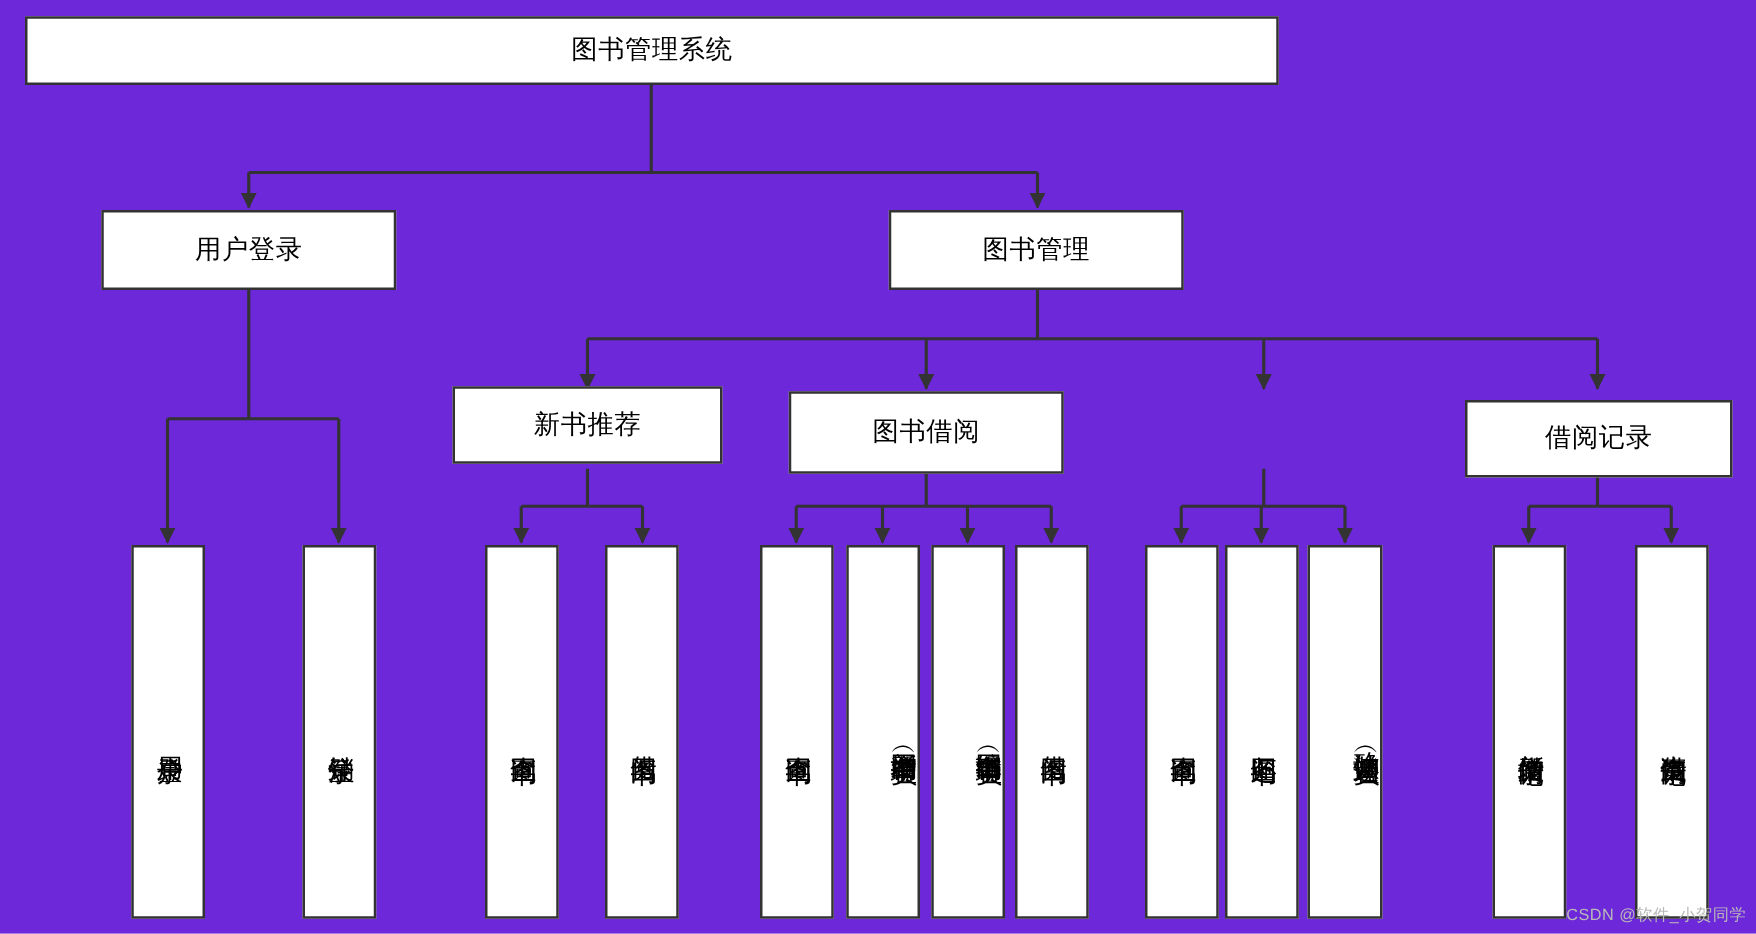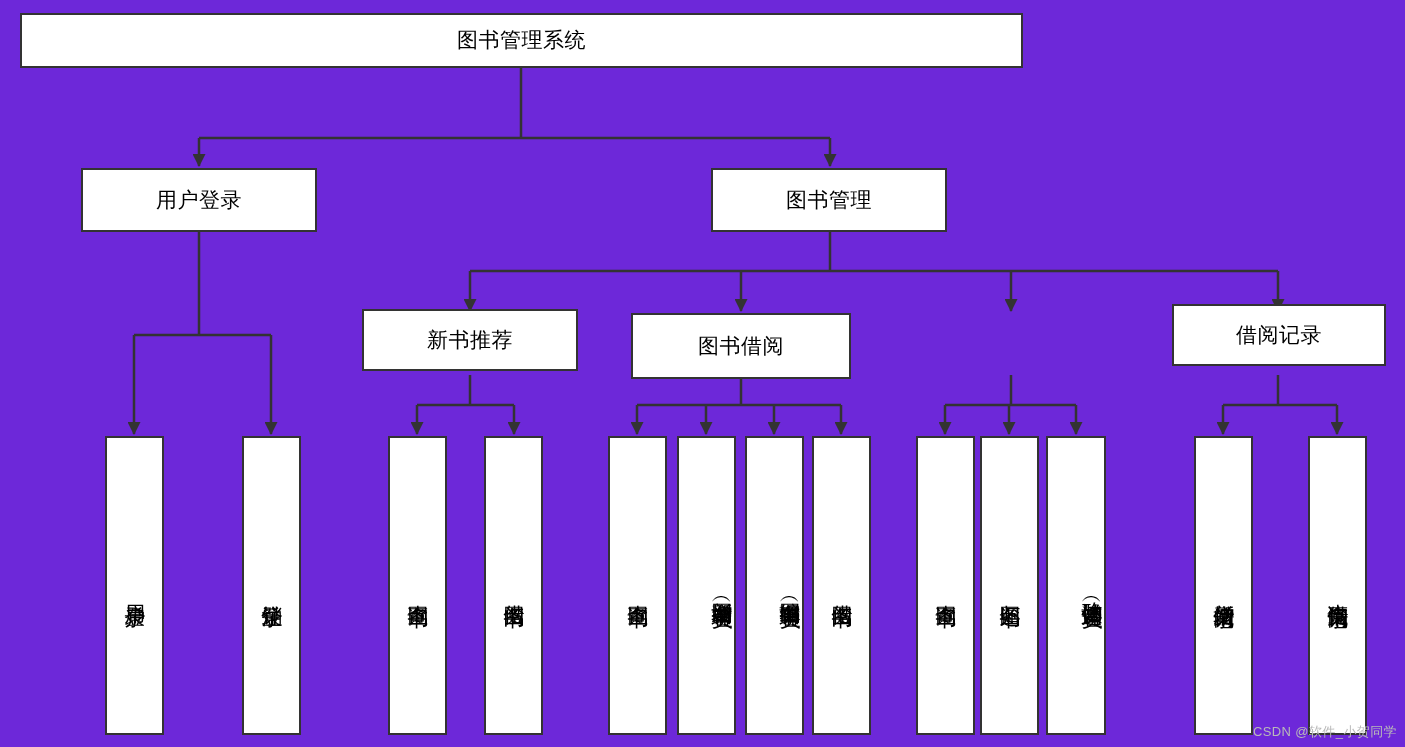--- a/index.html
+++ b/index.html
@@ -122,21 +122,21 @@
     </g>
   </svg>
 
   <div class="node horiz" style="left:20px; top:13px; width:1003px; height:55px;">图书管理系统</div>
 
   <div class="node horiz" style="left:81px; top:168px; width:236px; height:64px;">用户登录</div>
   <div class="node horiz" style="left:711px; top:168px; width:236px; height:64px;">图书管理</div>
 
   <div class="node horiz" style="left:362px; top:309px; width:216px; height:62px;">新书推荐</div>
   <div class="node horiz" style="left:631px; top:313px; width:220px; height:66px;">图书借阅</div>
-  <div class="node horiz" style="left:1172px; top:304px; width:214px; height:62px;">借阅记录</div>
+  <div class="node horiz" style="left:1172px; top:320px; width:214px; height:62px;">借阅记录</div>
 
   <div class="node vert centered" style="left:105px; top:436px; width:59px; height:299px;">用户登录</div>
   <div class="node vert centered" style="left:242px; top:436px; width:59px; height:299px;">注销登录</div>
 
   <div class="node vert centered" style="left:388px; top:436px; width:59px; height:299px;">查询图书</div>
   <div class="node vert centered" style="left:484px; top:436px; width:59px; height:299px;">借阅图书</div>
 
   <div class="node vert centered" style="left:608px; top:436px; width:59px; height:299px;">查询图书</div>
   <div class="node vert" style="left:677px; top:436px; width:59px; height:299px;">新增图书（管理员）</div>
   <div class="node vert" style="left:745px; top:436px; width:59px; height:299px;">编辑图书（管理员）</div>

